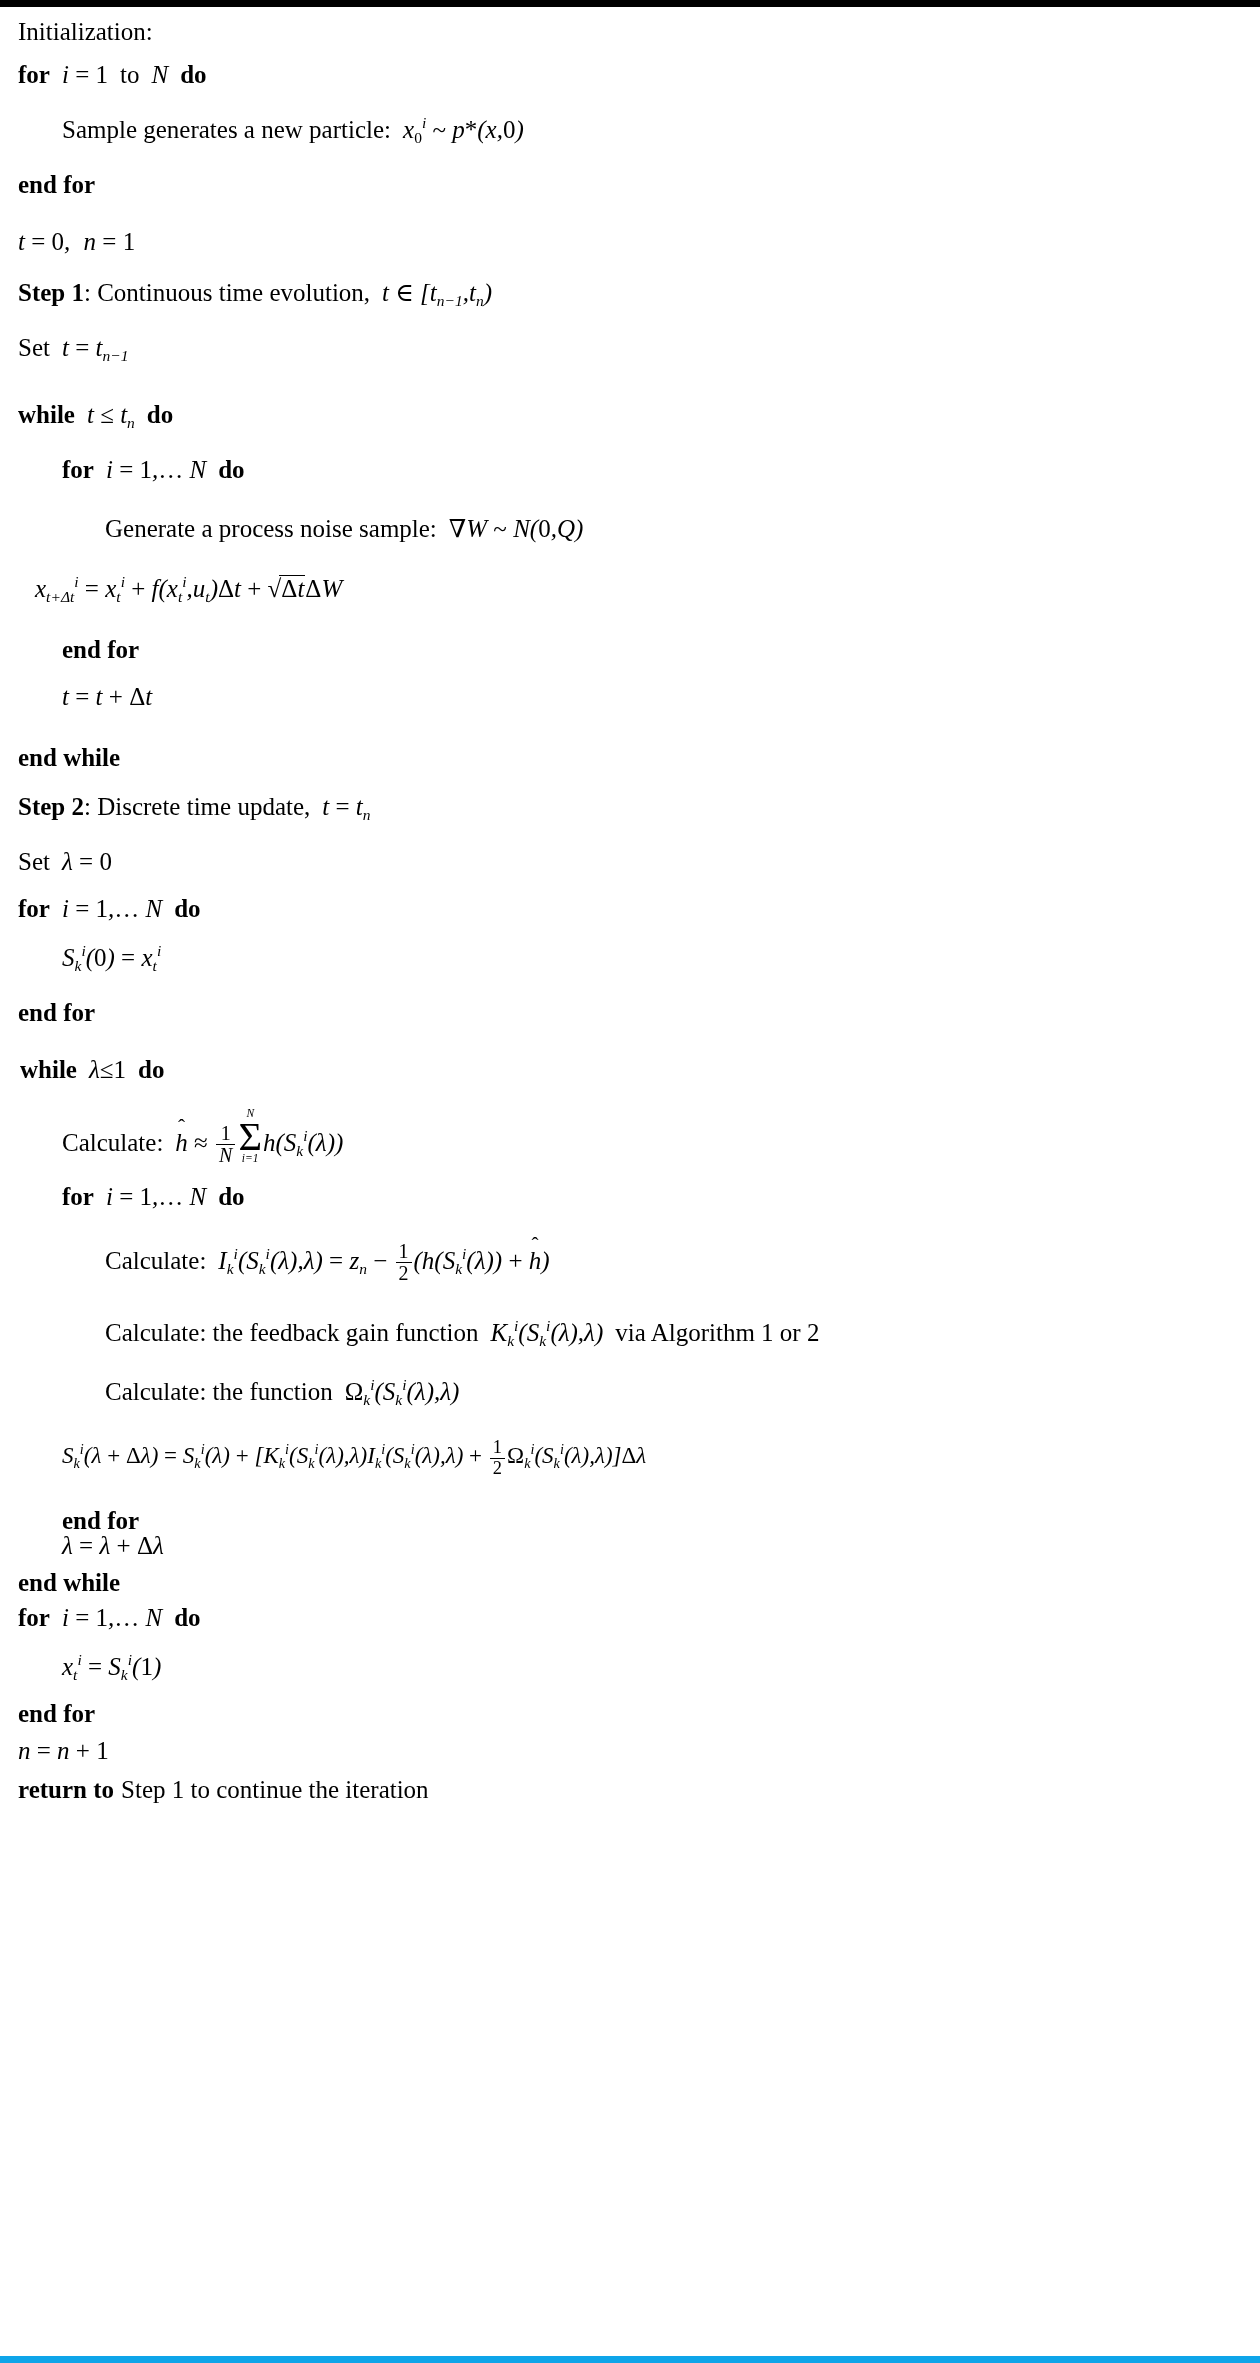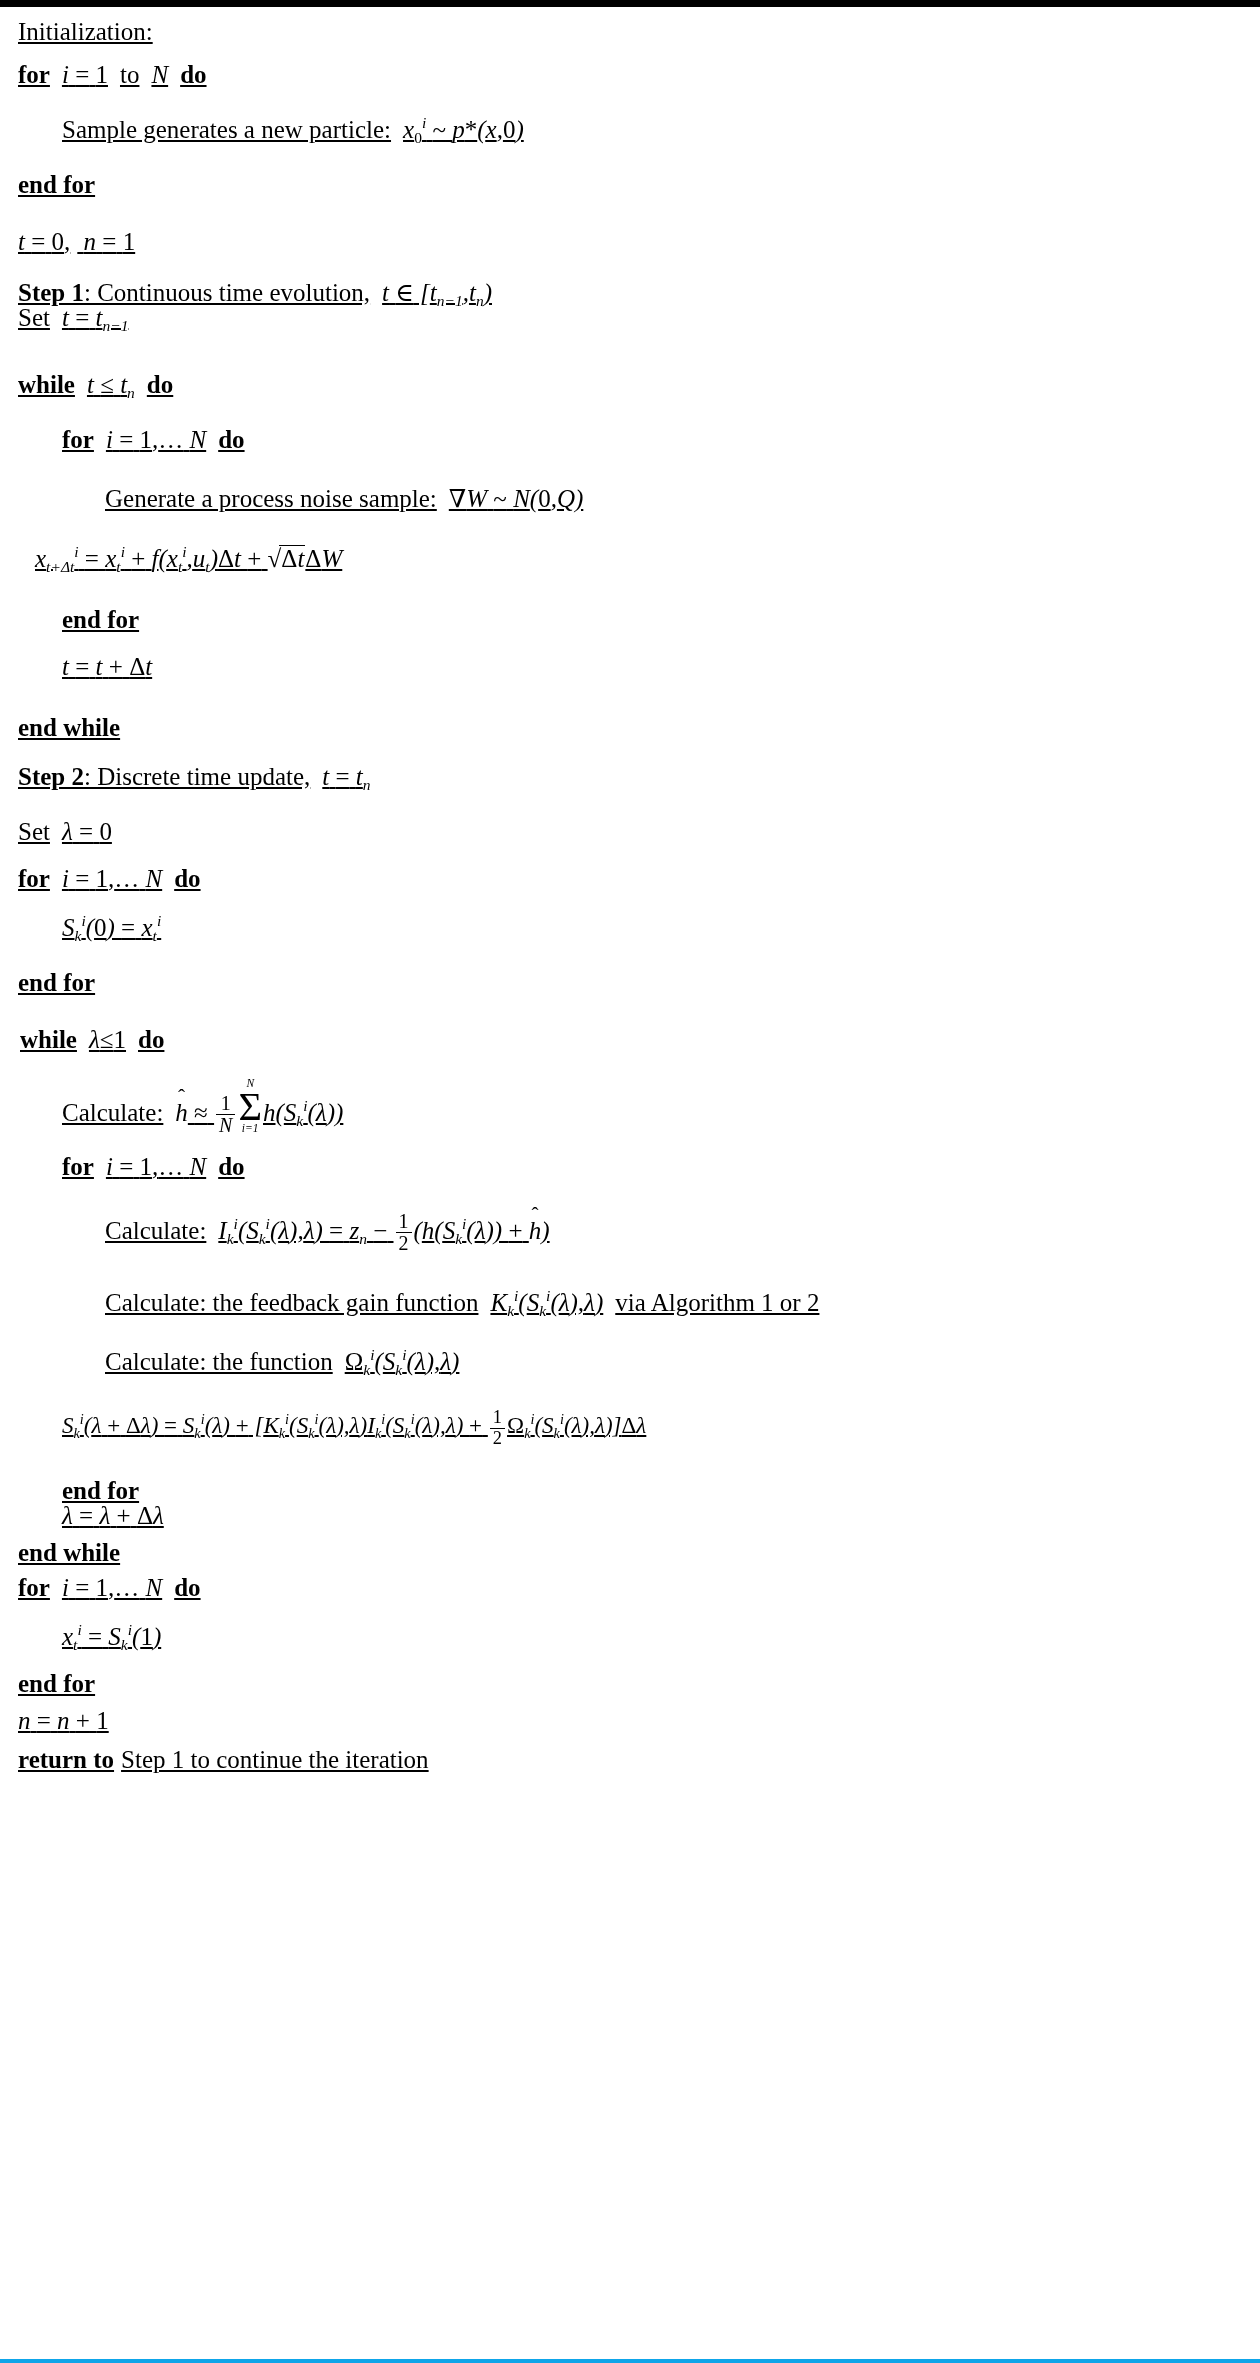--- a/index.html
+++ b/index.html
@@ -12,24 +12,23 @@
     height: 2363px;
     font-family: "Liberation Serif", "DejaVu Serif", serif;
     color: #000000;
     overflow: hidden;
   }
   .algorithm-block {
     width: 1260px;
     height: 2363px;
     box-sizing: border-box;
     border-top: 7px solid #000;
-    border-bottom: 4px solid #0ea5e9;
+    border-bottom: 7px solid #0ea5e9;
     padding: 10px 0 0 0;
     position: relative;
-    text-decoration: underline;
   }
   .line {
     display: block;
     white-space: nowrap;
     font-size: 25px;
     line-height: 1.0;
     padding-left: 18px;
     position: relative;
   }
   
@@ -160,21 +159,21 @@
   </div>
 
   <div class="line ind-0" style="margin-top:32px;">
     <span class="math"><i>t</i> <span class="op">=</span> <span class="up">0</span>,<span class="sp-s"></span> <i>n</i> <span class="op">=</span> <span class="up">1</span></span>
   </div>
 
   <div class="line ind-0" style="margin-top:26px;">
     <span class="kw">Step 1</span><span class="txt">: Continuous time evolution,</span><span class="sp"></span><span class="math"><i>t</i> <span class="op">∈</span> [<i>t</i><sub>n−1</sub>,<i>t</i><sub>n</sub>)</span>
   </div>
 
-  <div class="line ind-0" style="">
+  <div class="line ind-0" style="margin-top:30px;">
     <span class="txt">Set</span><span class="sp"></span><span class="math"><i>t</i> <span class="op">=</span> <i>t</i><sub>n−1</sub></span>
   </div>
 
   <div class="line ind-0" style="margin-top:42px;">
     <span class="kw">while</span><span class="sp"></span><span class="math"><i>t</i> <span class="op">≤</span> <i>t</i><sub>n</sub></span><span class="sp"></span><span class="kw">do</span>
   </div>
 
   <div class="line ind-1" style="margin-top:30px;">
     <span class="kw">for</span><span class="sp"></span><span class="math"><i>i</i> <span class="op">=</span> <span class="up">1</span>,<span class="op">…</span> <i>N</i></span><span class="sp"></span><span class="kw">do</span>
   </div>

